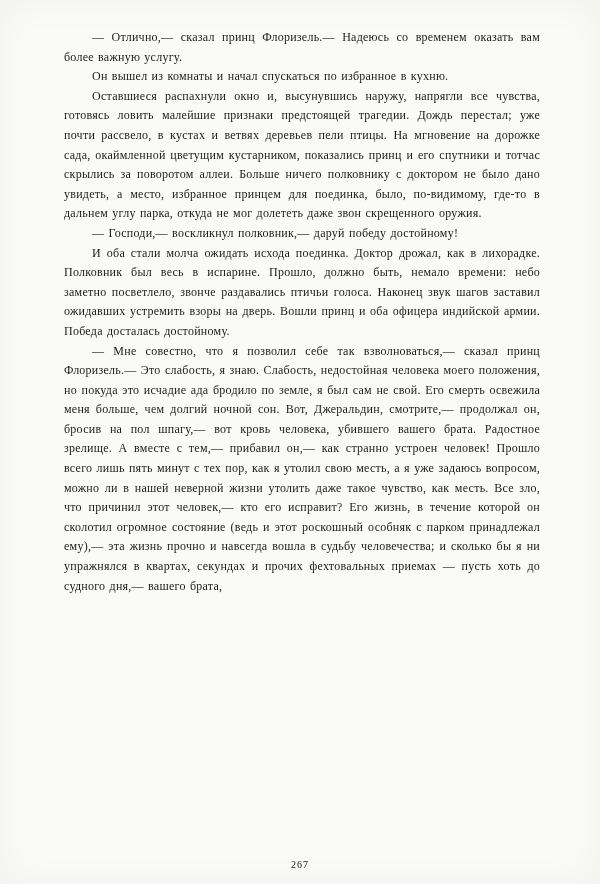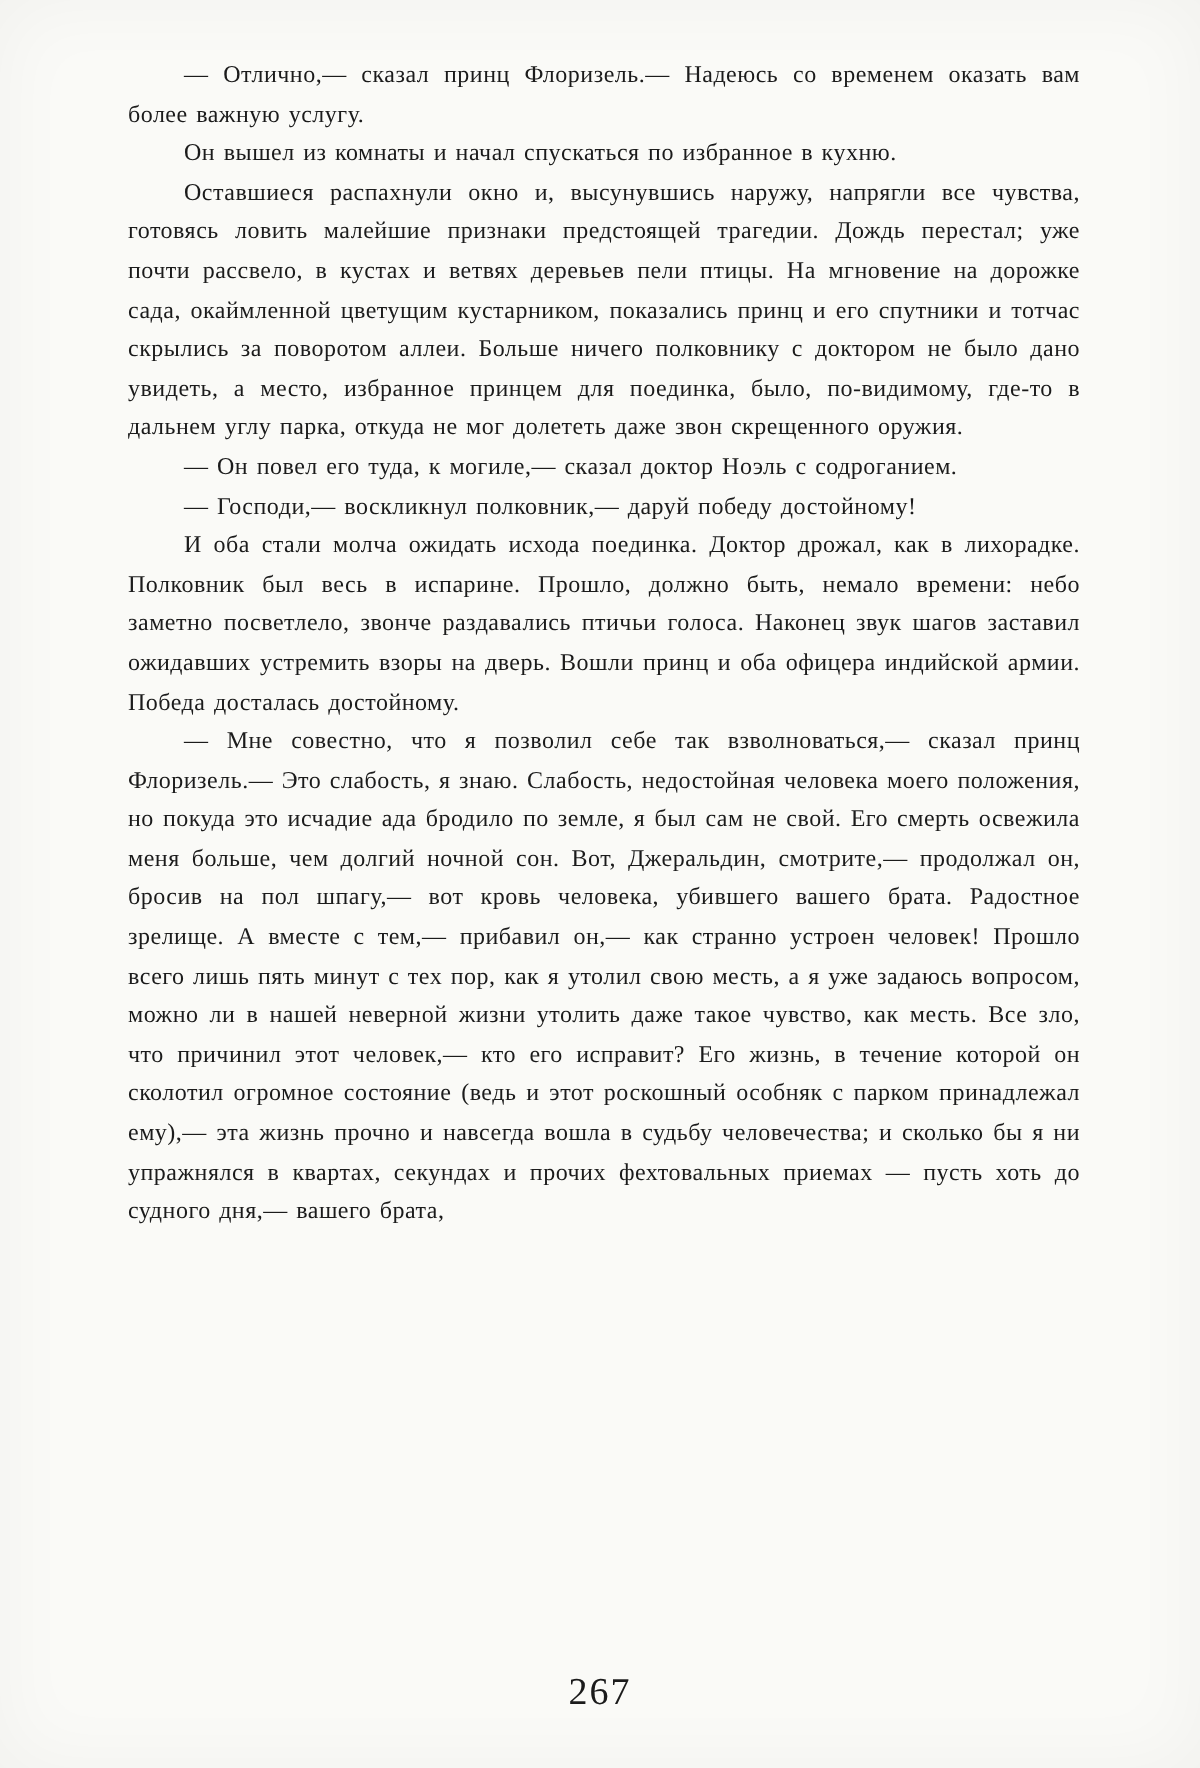--- a/index.html
+++ b/index.html
@@ -30,35 +30,34 @@
     word-spacing: 1px;
   }
   .para {
     margin: 0;
     text-indent: 28px;
     text-align: justify;
   }
   .page-number {
     position: absolute;
     left: 0;
-    bottom: 26px;
+    bottom: 14px;
     width: 100%;
     text-align: center;
     color: #1b1b1b;
-    font-size: 19px;
+    font-size: 10px;
     letter-spacing: 1px;
   }
 </style>
 </head>
 <body>
 
 <div class="scan-page">
   <div class="text-block">
     <p class="para">— Отлично,— сказал принц Флоризель.— Надеюсь со временем оказать вам более важную услугу.</p>
     <p class="para">Он вышел из комнаты и начал спускаться по избранное в кухню.</p>
     <p class="para">Оставшиеся распахнули окно и, высунувшись наружу, напрягли все чувства, готовясь ловить малейшие признаки предстоящей трагедии. Дождь перестал; уже почти рассвело, в кустах и ветвях деревьев пели птицы. На мгновение на дорожке сада, окаймленной цветущим кустарником, показались принц и его спутники и тотчас скрылись за поворотом аллеи. Больше ничего полковнику с доктором не было дано увидеть, а место, избранное принцем для поединка, было, по-видимому, где-то в дальнем углу парка, откуда не мог долететь даже звон скрещенного оружия.</p>
-    <p class="para">— Он повел его туда, к могиле,— сказал доктор Ноэль с содроганием.</p>
     <p class="para">— Господи,— воскликнул полковник,— даруй победу достойному!</p>
     <p class="para">И оба стали молча ожидать исхода поединка. Доктор дрожал, как в лихорадке. Полковник был весь в испарине. Прошло, должно быть, немало времени: небо заметно посветлело, звонче раздавались птичьи голоса. Наконец звук шагов заставил ожидавших устремить взоры на дверь. Вошли принц и оба офицера индийской армии. Победа досталась достойному.</p>
     <p class="para">— Мне совестно, что я позволил себе так взволноваться,— сказал принц Флоризель.— Это слабость, я знаю. Слабость, недостойная человека моего положения, но покуда это исчадие ада бродило по земле, я был сам не свой. Его смерть освежила меня больше, чем долгий ночной сон. Вот, Джеральдин, смотрите,— продолжал он, бросив на пол шпагу,— вот кровь человека, убившего вашего брата. Радостное зрелище. А вместе с тем,— прибавил он,— как странно устроен человек! Прошло всего лишь пять минут с тех пор, как я утолил свою месть, а я уже задаюсь вопросом, можно ли в нашей неверной жизни утолить даже такое чувство, как месть. Все зло, что причинил этот человек,— кто его исправит? Его жизнь, в течение которой он сколотил огромное состояние (ведь и этот роскошный особняк с парком принадлежал ему),— эта жизнь прочно и навсегда вошла в судьбу человечества; и сколько бы я ни упражнялся в квартах, секундах и прочих фехтовальных приемах — пусть хоть до судного дня,— вашего брата,</p>
   </div>
   <div class="page-number">267</div>
 </div>
 
 </body></html>

